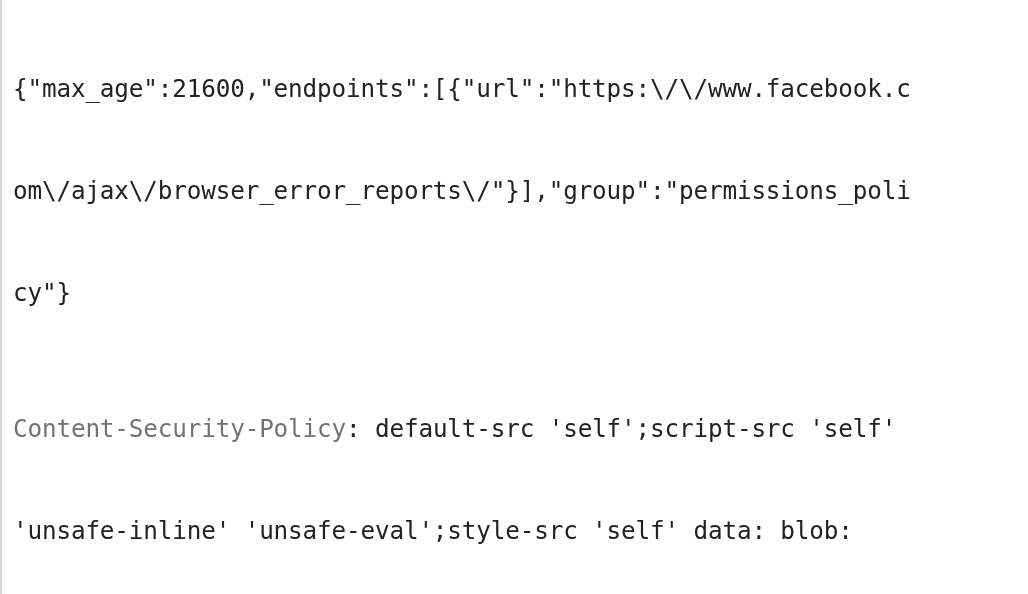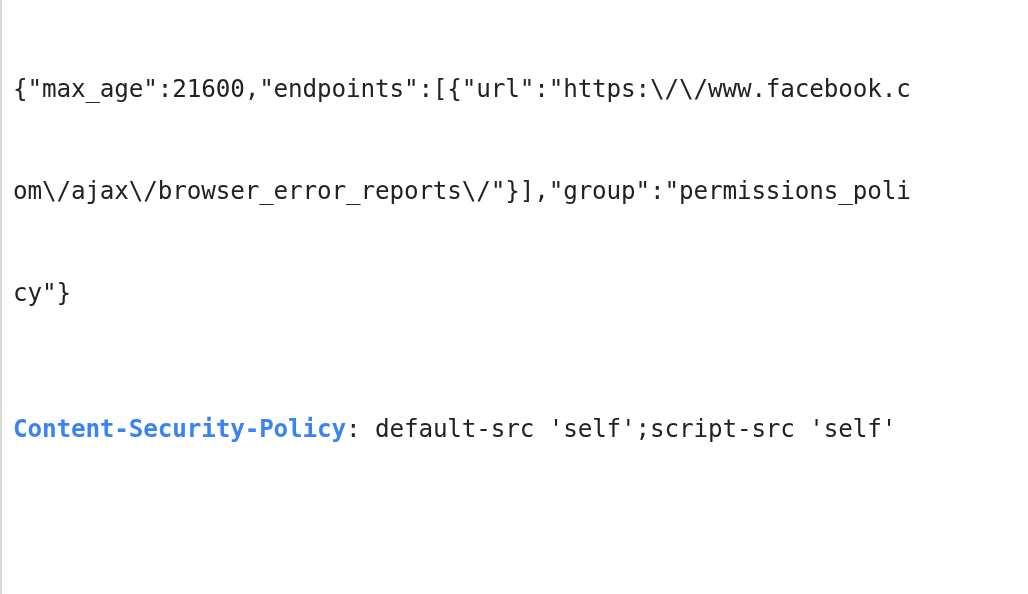--- a/index.html
+++ b/index.html
@@ -37,36 +37,36 @@
       color: #222222;
       white-space: pre;
       letter-spacing: -0.15px;
     }
     .line {
       display: block;
       height: 34px;
       white-space: pre;
     }
     .hname {
-      color: #3b82f6;
-      font-weight: bold;
+      color: #737373;
     }
   </style>
 </head>
 <body>
 
 <div class="viewer">
   <div class="left-border"></div>
 
   <div class="code">
     <span class="line">{"max_age":21600,"endpoints":[{"url":"https:\/\/www.facebook.c</span>
     <span class="line">om\/ajax\/browser_error_reports\/"}],"group":"permissions_poli</span>
     <span class="line">cy"}</span>
 
     <span class="line"><span class="hname">Content-Security-Policy</span><span>: </span><span>default-src 'self';script-src 'self'</span></span>
+    <span class="line">'unsafe-inline' 'unsafe-eval';style-src 'self' data: blob:</span>
     
     
     
     
 
     
 
     
     
     

